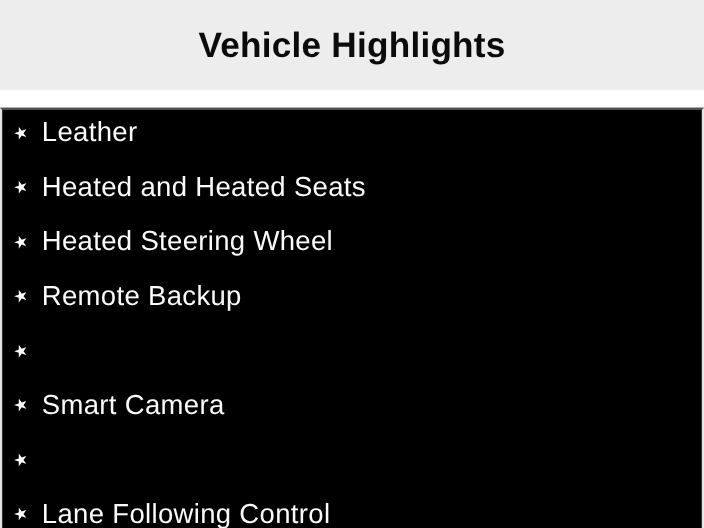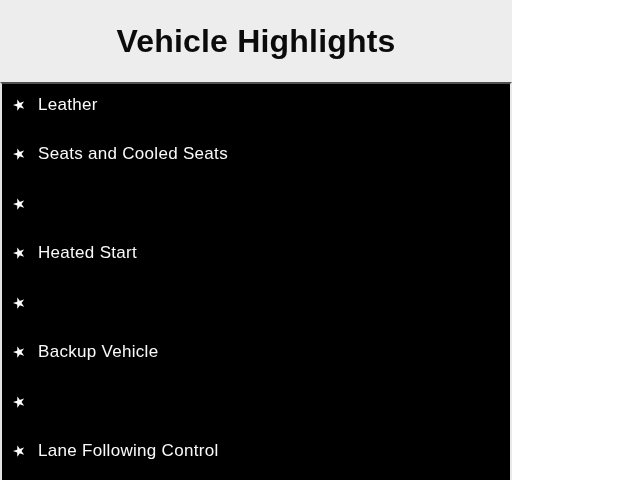--- a/index.html
+++ b/index.html
@@ -5,24 +5,25 @@
   html, body {
     margin: 0;
     padding: 0;
     width: 640px;
     height: 480px;
     overflow: hidden;
     background: #ffffff;
     font-family: "Liberation Sans", sans-serif;
   }
   .slide {
-    width: 512px;
+    width: 640px;
     height: 480px;
     display: flex;
     flex-direction: column;
+    gap: 16px;
   }
   .header {
     height: 82px;
     flex: 0 0 82px;
     background: #ededed;
     display: flex;
     align-items: center;
     justify-content: center;
   }
   .title {
@@ -57,21 +58,21 @@
     width: 20px;
     margin-left: 7px;
     font-size: 15px;
     color: #ffffff;
     text-align: center;
     transform: rotate(-18deg);
     flex: 0 0 20px;
   }
   .label {
     margin-left: 9px;
-    font-size: 17px;
+    font-size: 25px;
     font-weight: 400;
     color: #fafafa;
     letter-spacing: 0.3px;
   }
 </style>
 </head>
 <body>
 
 <div class="slide">
 
@@ -82,39 +83,40 @@
   <div class="panel">
     <ul class="list">
 
       <li class="item">
         <span class="star">★</span>
         <span class="label">Leather</span>
       </li>
 
       <li class="item">
         <span class="star">★</span>
-        <span class="label">Seats and Cooled Seats</span>
+        <span class="label">Heated and Heated Seats</span>
+      </li>
+
+      <li class="item">
+        <span class="star">★</span>
+        <span class="label">Heated Steering Wheel</span>
+      </li>
+
+      <li class="item">
+        <span class="star">★</span>
+        <span class="label">Remote Backup</span>
       </li>
 
       <li class="item">
         <span class="star">★</span>
       </li>
 
       <li class="item">
         <span class="star">★</span>
-        <span class="label">Heated Start</span>
-      </li>
-
-      <li class="item">
-        <span class="star">★</span>
-      </li>
-
-      <li class="item">
-        <span class="star">★</span>
-        <span class="label">Backup Vehicle</span>
+        <span class="label">Smart Camera</span>
       </li>
 
       <li class="item">
         <span class="star">★</span>
       </li>
 
       <li class="item">
         <span class="star">★</span>
         <span class="label">Lane Following Control</span>
       </li>

